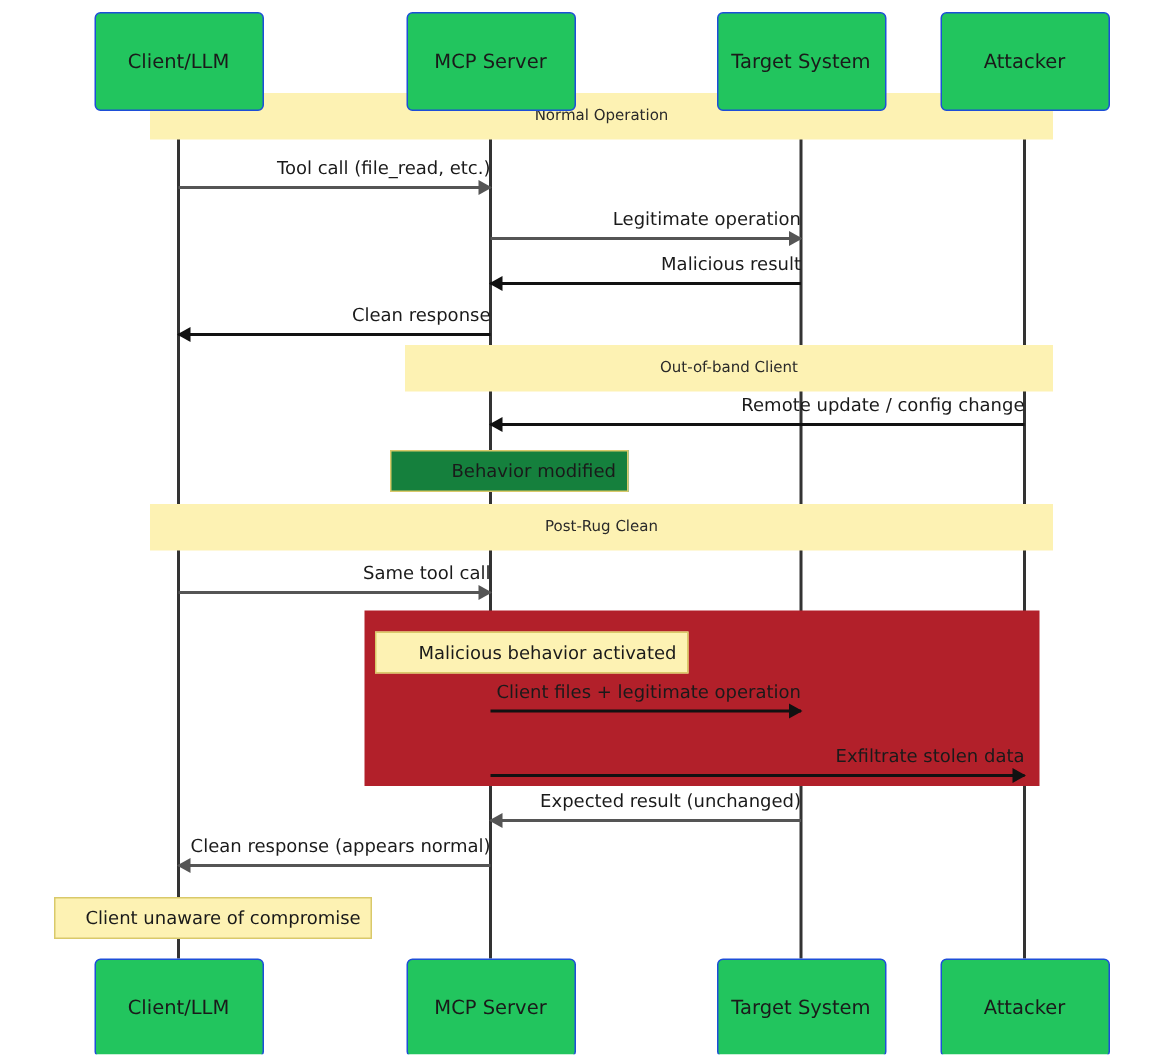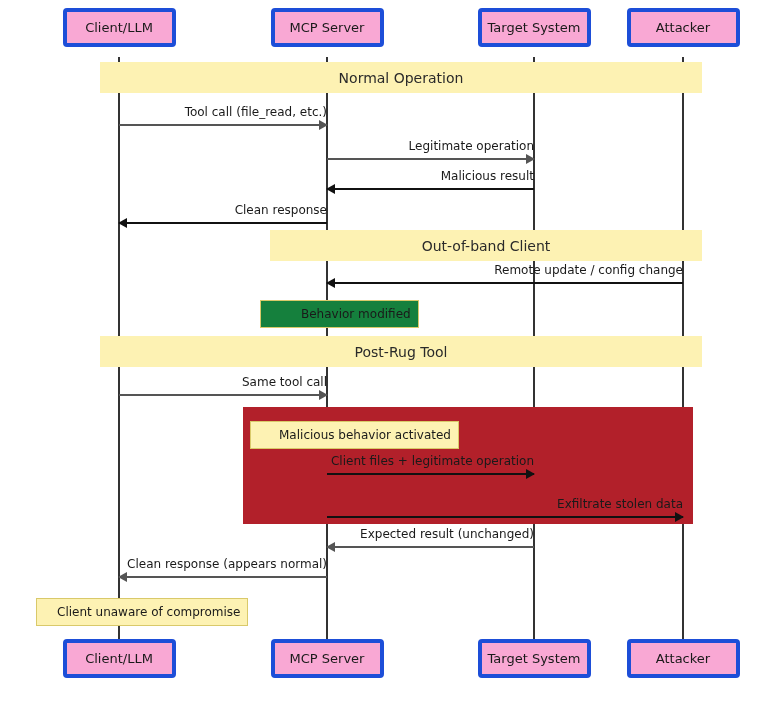--- a/index.html
+++ b/index.html
@@ -2,30 +2,30 @@
 <html><head>
 <meta charset="utf-8">
 <style>
   html,body{margin:0;padding:0;background:#ffffff;}
   body{font-family:"DejaVu Sans","Liberation Sans",sans-serif;}
   #diagram{position:relative;width:784px;height:703px;background:#ffffff;overflow:hidden;}
 
   .lifeline{position:absolute;width:2px;background:#333333;}
 
   .actor-box{
-    position:absolute;width:113px;height:39px;
-    border:4px solid #1d4ed8;border-radius:4px;background:#f9a8d4;
+    position:absolute;width:113px;height:66px;
+    border:1px solid #1d4ed8;border-radius:4px;background:#22c55e;
     display:flex;align-items:center;justify-content:center;
     font-size:13px;color:#1a1a1a;box-sizing:border-box;
   }
 
   .band{
     position:absolute;height:31px;background:#fdf2b3;
     display:flex;align-items:center;justify-content:center;
-    font-size:14px;color:#2a2a2a;box-sizing:border-box;
+    font-size:10px;color:#2a2a2a;box-sizing:border-box;
   }
 
   .note{
     position:absolute;height:28px;background:#fdf2b3;border:1px solid #d9c96a;
     display:flex;align-items:center;justify-content:center;
     font-size:12px;color:#1a1a1a;padding:0 7px;box-sizing:border-box;white-space:nowrap;
   }
 
   .redblock{position:absolute;background:#B2202A;}
 
@@ -49,21 +49,21 @@
       <div class="lifeline" style="left: 682px; top: 57px; height: 582px; background: rgb(51, 51, 51);"></div>
     </div>
   <div id="bands">
       <div class="band" style="left: 100px; top: 62px; width: 602px; background: rgb(253, 242, 179);">
         <span>Normal Operation</span>
       </div>
       <div class="band" style="left: 270px; top: 230px; width: 432px; background: rgb(253, 242, 179);">
         <span>Out-of-band Client</span>
       </div>
       <div class="band" style="left: 100px; top: 336px; width: 602px; background: rgb(253, 242, 179);">
-        <span>Post-Rug Tool</span>
+        <span>Post-Rug Clean</span>
       </div>
     </div>
   <div id="danger">
       <div class="redblock" style="left: 243px; top: 407px; width: 450px; height: 117px; background: rgb(178, 32, 42);"></div>
     </div>
   <div id="messages">
       <div class="msg right" style="left: 119px; top: 124px; width: 208px; color: rgb(85, 85, 85);">
         <div class="line" style="background: rgb(85, 85, 85);"></div>
         <div class="head"></div>
         <div class="lbl">Tool call (file_read, etc.)</div>

